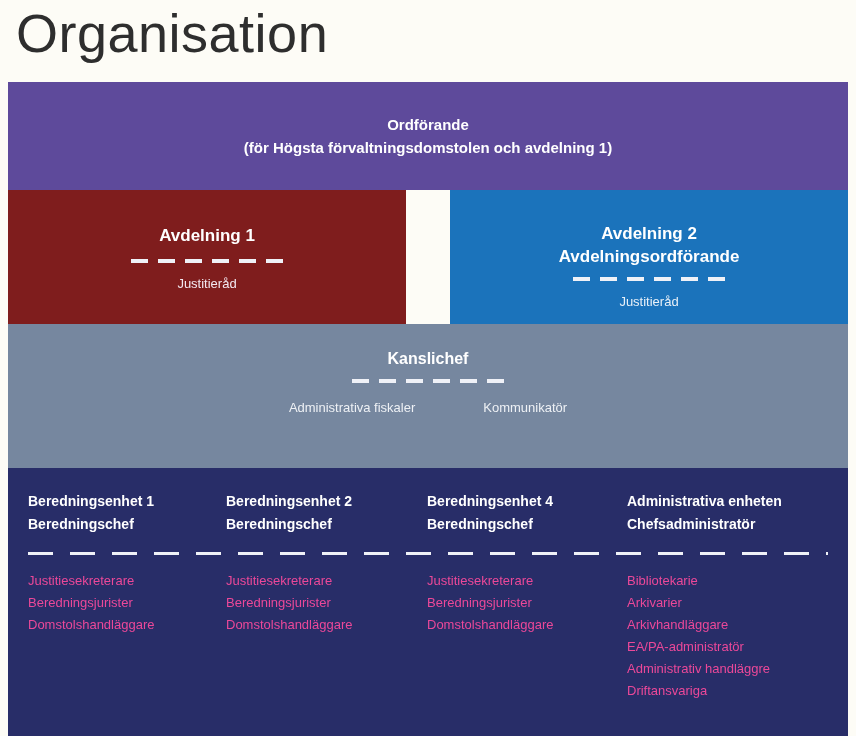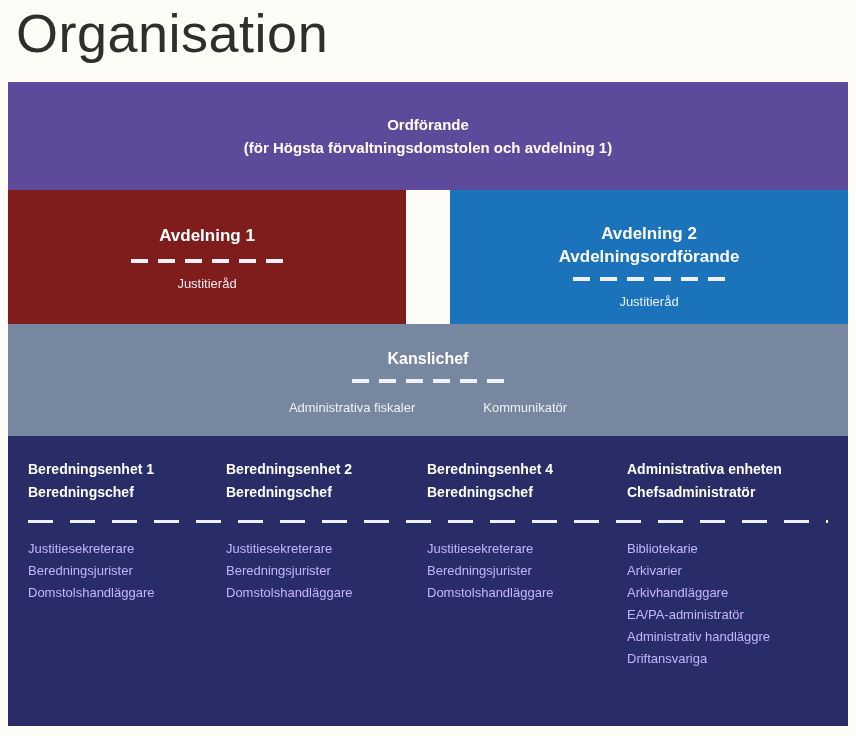--- a/index.html
+++ b/index.html
@@ -49,21 +49,21 @@
     width: 152px; height: 4px;
     background: repeating-linear-gradient(90deg, #eff1f7 0 17px, transparent 17px 27px);
   }
   .division-pink .dashes { margin-top: 12px; }
   .division-blue .dashes { margin-top: 9px; }
   .division-staff { margin-top: 13px; font-size: 13px; color: #f3e9f1; }
   .division-blue .division-staff { color: #e8f0f8; }
 
   
   .row-kansli {
-    height: 112px;
+    height: 144px;
     background: #76879f;
     display: flex; flex-direction: column; align-items: center;
     padding-top: 24px;
     text-align: center;
   }
   .kansli-title { font-size: 16px; font-weight: bold; line-height: 22px; }
   .row-kansli .dashes { margin-top: 9px; }
   .kansli-staff {
     margin-top: 17px;
     display: flex; gap: 68px; justify-content: center;
@@ -81,21 +81,21 @@
     grid-template-columns: 198px 201px 200px 1fr;
   }
   .unit-name, .unit-head {
     font-size: 14px; font-weight: bold; line-height: 23px; color: #ffffff;
   }
   .units-divider {
     width: 800px; height: 3px;
     margin: 16px 0 15px 0;
     background: repeating-linear-gradient(90deg, #eff1f7 0 25px, transparent 25px 42px);
   }
-  .staff-item { font-size: 13px; line-height: 22px; color: #c4b5fd; }
+  .staff-item { font-size: 13px; line-height: 22px; color: #ec4899; }
 </style>
 </head>
 <body>
 
 <h1 class="page-title">Organisation</h1>
 
 <div class="org-chart">
 
   <div class="row row-chairman">
     <div class="chairman-line">Ordförande</div>

